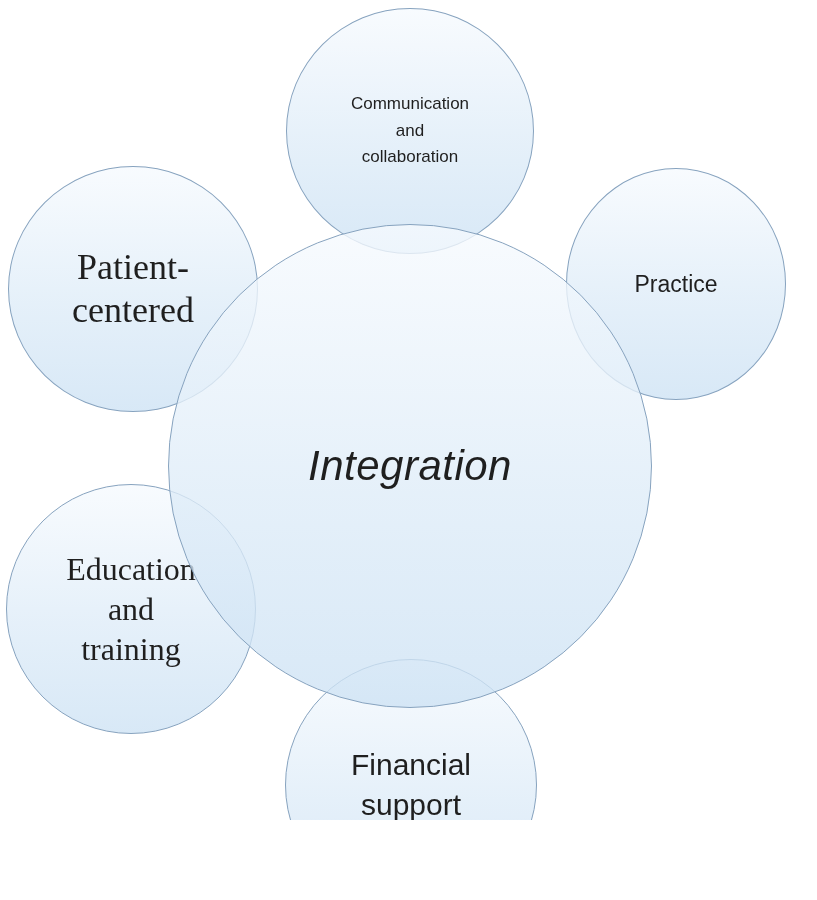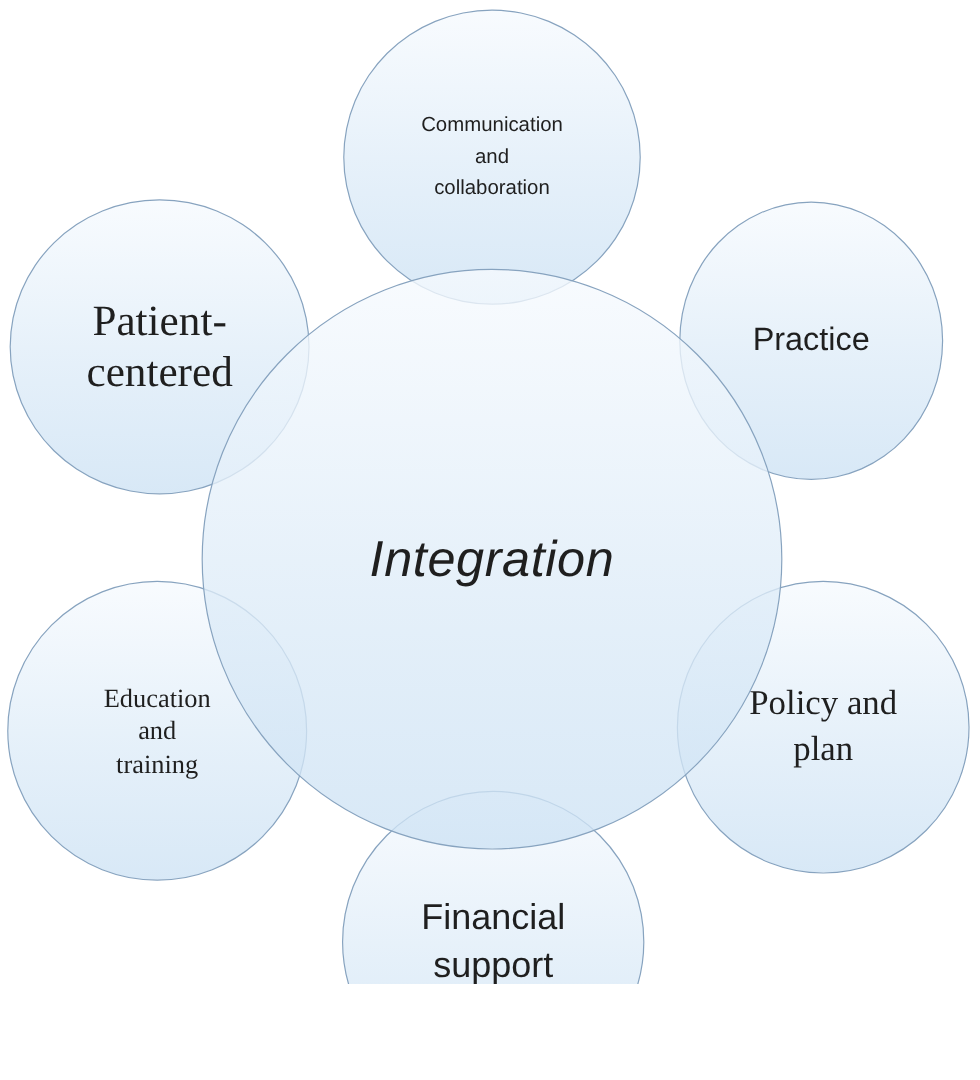--- a/index.html
+++ b/index.html
@@ -58,21 +58,21 @@
   }
   
   .node-practice {
     left: 566px;
     top: 168px;
     width: 220px;
     height: 232px;
     z-index: 1;
   }
   .node-practice .label {
-    font-size: 27px;
+    font-size: 23px;
   }
   
   .node-patient {
     left: 8px;
     top: 166px;
     width: 250px;
     height: 246px;
     z-index: 1;
   }
   .node-patient .label {
@@ -83,21 +83,21 @@
   
   .node-education {
     left: 6px;
     top: 484px;
     width: 250px;
     height: 250px;
     z-index: 1;
   }
   .node-education .label {
     font-family: "Liberation Serif", serif;
-    font-size: 22px;
+    font-size: 32px;
     line-height: 1.25;
   }
   
   .node-policy {
     left: 564px;
     top: 484px;
     width: 244px;
     height: 244px;
     z-index: 1;
   }
@@ -138,24 +138,20 @@
     <div class="label">Patient-
 centered</div>
   </div>
 
   <div class="circle node-education">
     <div class="label">Education
 and
 training</div>
   </div>
 
-  <div class="circle node-policy">
-    <div class="label">Policy and
-plan</div>
-  </div>
 
   <div class="circle node-financial">
     <div class="label">Financial
 support</div>
   </div>
 
   <div class="circle node-center">
     <div class="label">Integration</div>
   </div>
 

